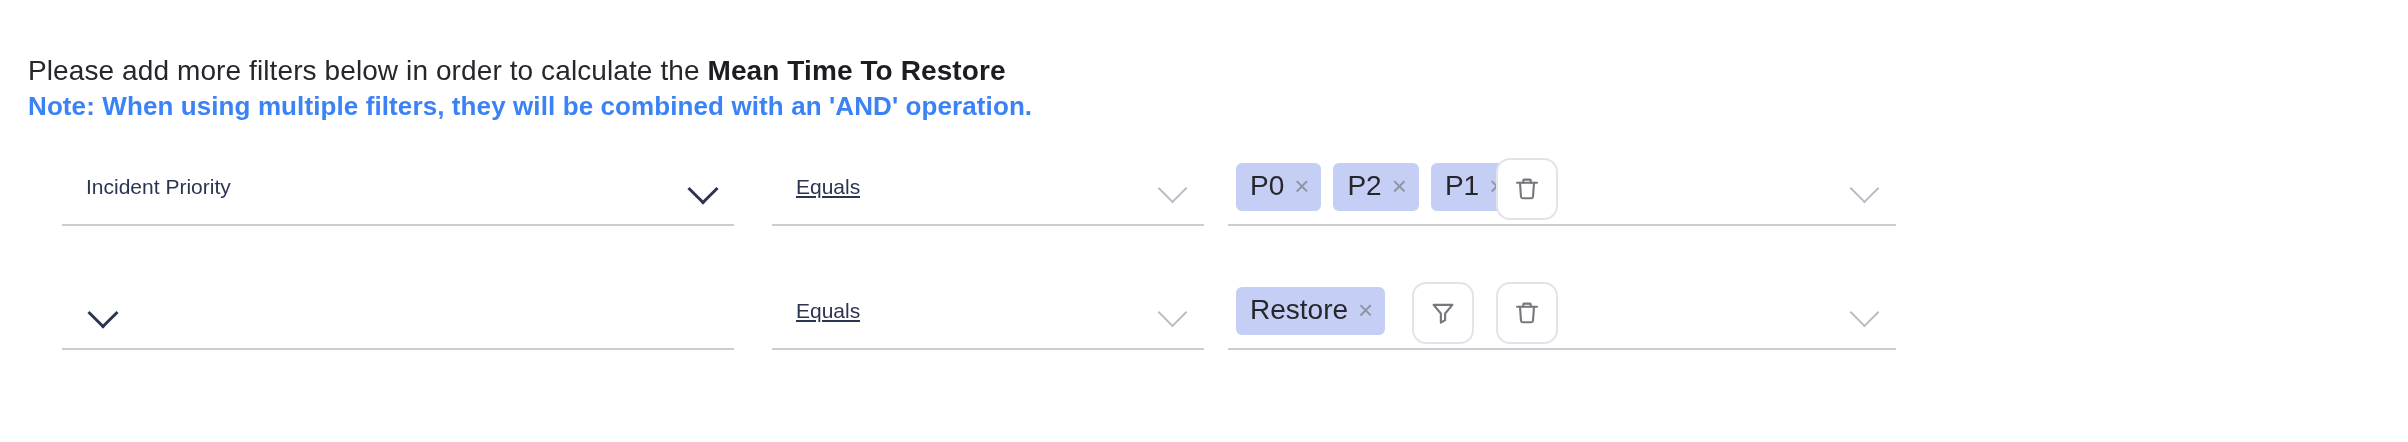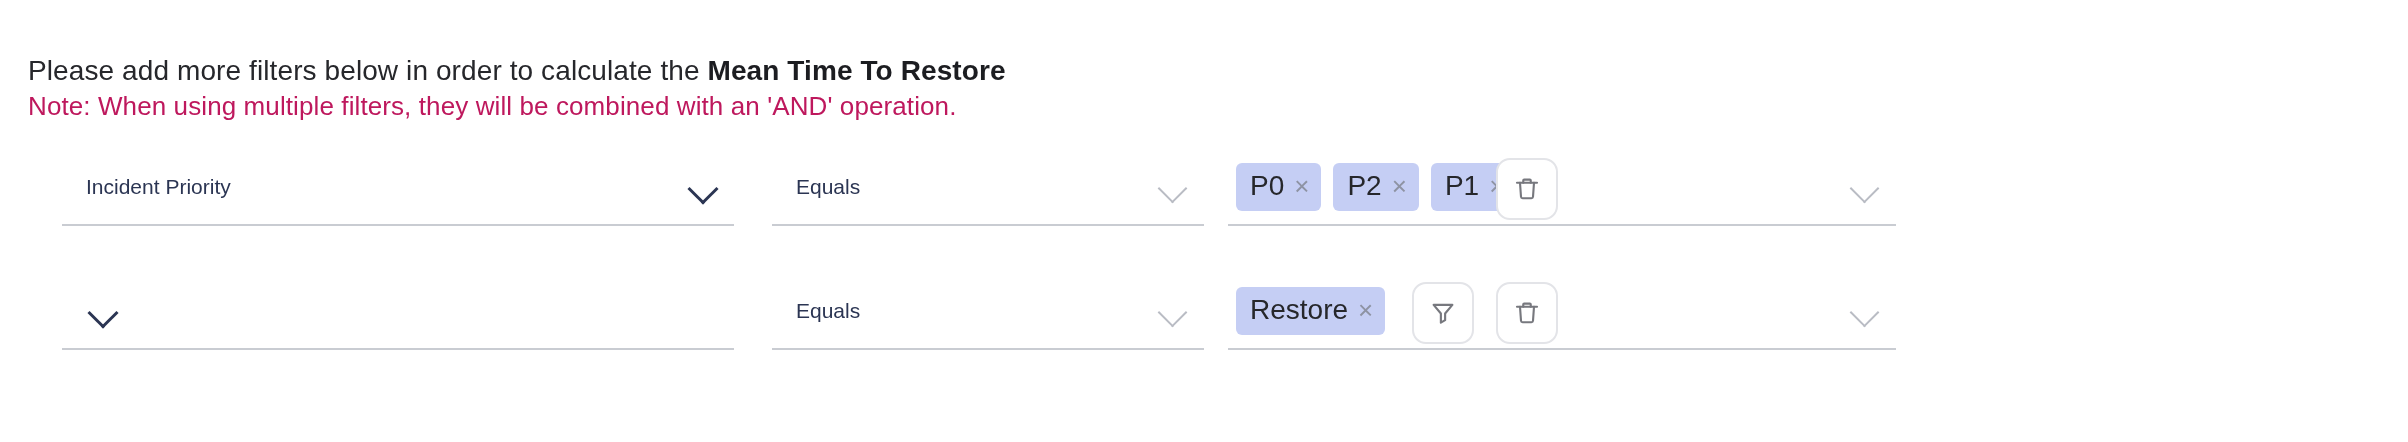--- a/index.html
+++ b/index.html
@@ -38,23 +38,24 @@
     font-weight: 700;
     color: #1c1d21;
   }
 
   .note {
     position: absolute;
     left: 28px;
     top: 90px;
     font-size: 26px;
     line-height: 32px;
-    color: #be185d;
+    color: #3b82f6;
     white-space: nowrap;
     letter-spacing: 0.1px;
+    font-weight: bold;
   }
 
   .rows {
     position: absolute;
     left: 0;
     top: 150px;
     width: 2408px;
   }
 
   .filter-row {
@@ -99,21 +100,21 @@
     transform: rotate(45deg);
   }
   .chev.muted::before {
     border-right-color: #b9bcc4;
     border-bottom-color: #b9bcc4;
     border-right-width: 2px;
     border-bottom-width: 2px;
   }
 
   .field-attribute { left: 62px;  width: 672px; }
-  .field-operator  { left: 772px; width: 432px; }
+  .field-operator  { left: 772px; width: 432px; text-decoration: underline; }
   .field-values    { left: 1228px; width: 668px; padding-left: 8px; }
 
   .field-values .tags {
     display: flex;
     align-items: center;
     gap: 12px;
     flex: 1 1 auto;
     min-width: 0;
     overflow: hidden;
   }

